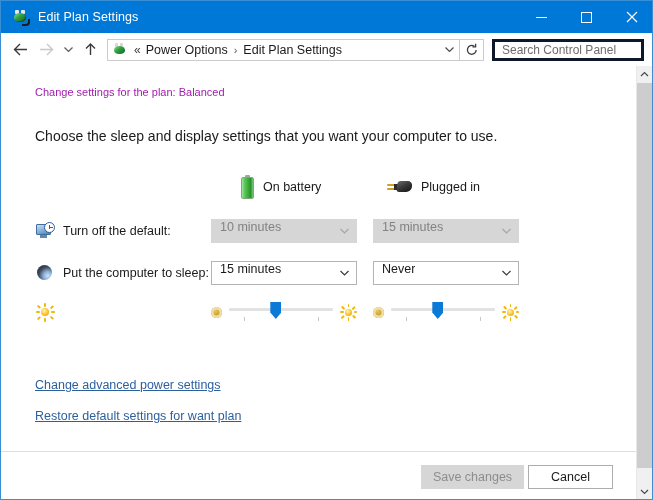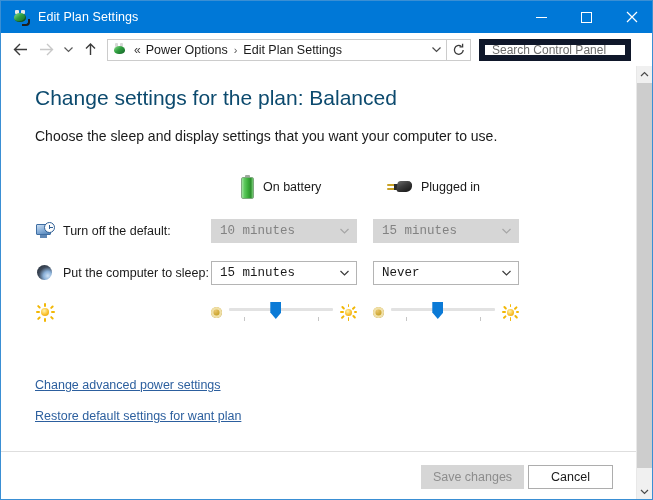--- a/index.html
+++ b/index.html
@@ -169,22 +169,22 @@
     flex: none;
     border: 1px solid #cccccc;
     border-left: none;
     box-sizing: border-box;
     background: #fff;
   }
   #searchbox {
     width: 152px;
     height: 22px;
     margin-left: 8px;
-    margin-right: 23px;
-    border: 6px solid #0f172a;
+    margin-right: 10px;
+    border: 3px solid #0f172a;
     background: #ffffff;
     display: flex;
     align-items: center;
     box-sizing: border-box;
     flex: none;
   }
   #search-input {
     flex: 1;
     border: none;
     outline: none;
@@ -201,22 +201,22 @@
     position: absolute;
     left: 0; top: 65px;
     width: 636px;
     height: 385px;
     background: #ffffff;
     overflow: hidden;
   }
   #page-heading {
     position: absolute;
     left: 34px; top: 20px;
-    font-size: 21px;
-    color: #0c4a6e;
+    font-size: 11px;
+    color: #a21caf;
     white-space: nowrap;
   }
   #page-subheading {
     position: absolute;
     left: 34px; top: 62px;
     font-size: 14px;
     color: #1a1a1a;
     white-space: nowrap;
   }
 
@@ -379,23 +379,21 @@
     background: #f2b705;
     border-radius: 1px;
   }
 
   
   .dropdown {
     position: absolute;
     height: 24px;
     box-sizing: border-box;
     display: flex;
-    align-items: center;
     font-size: 12.5px;
-    font-family: Liberation Mono, monospace;
   }
   .dropdown .dd-text {
     padding-left: 8px;
     white-space: nowrap;
     overflow: hidden;
   }
   .dropdown .dd-arrow {
     margin-left: auto;
     width: 24px;
     display: flex;

